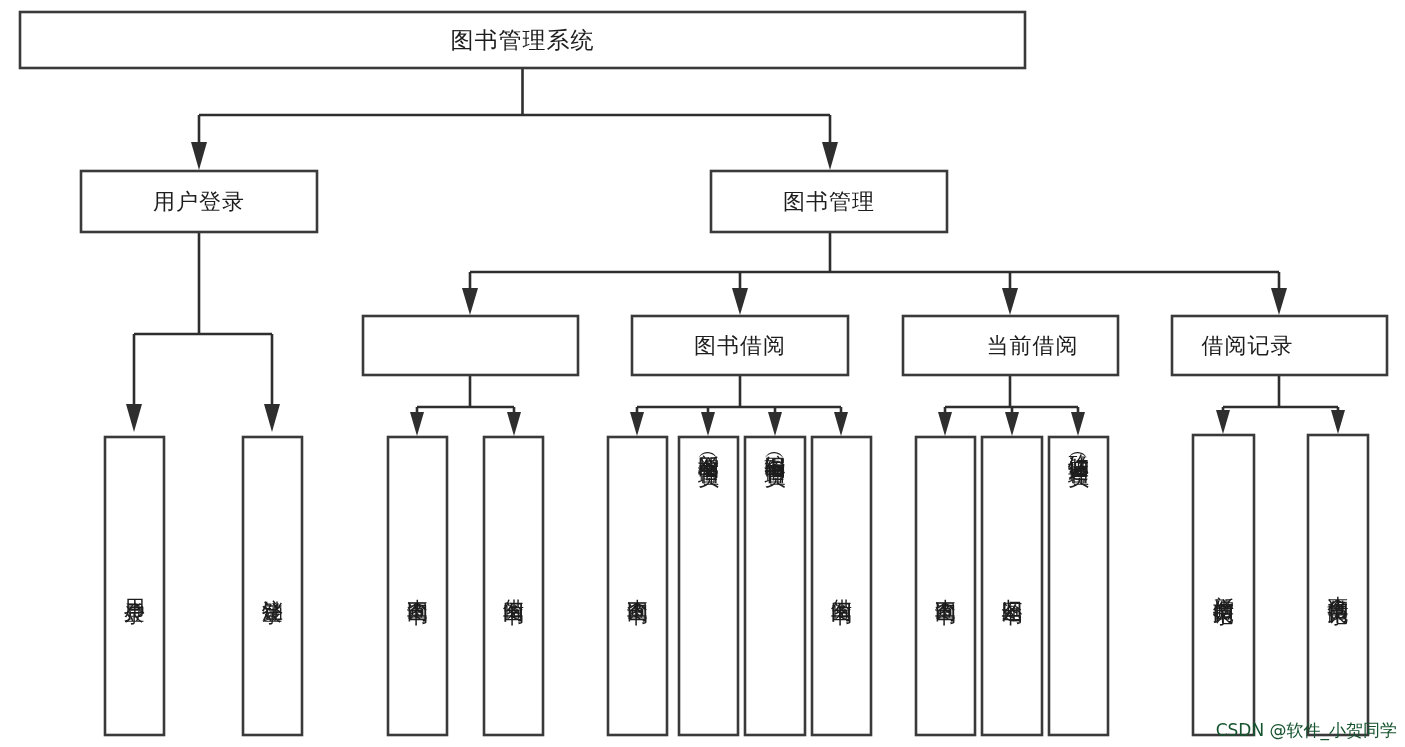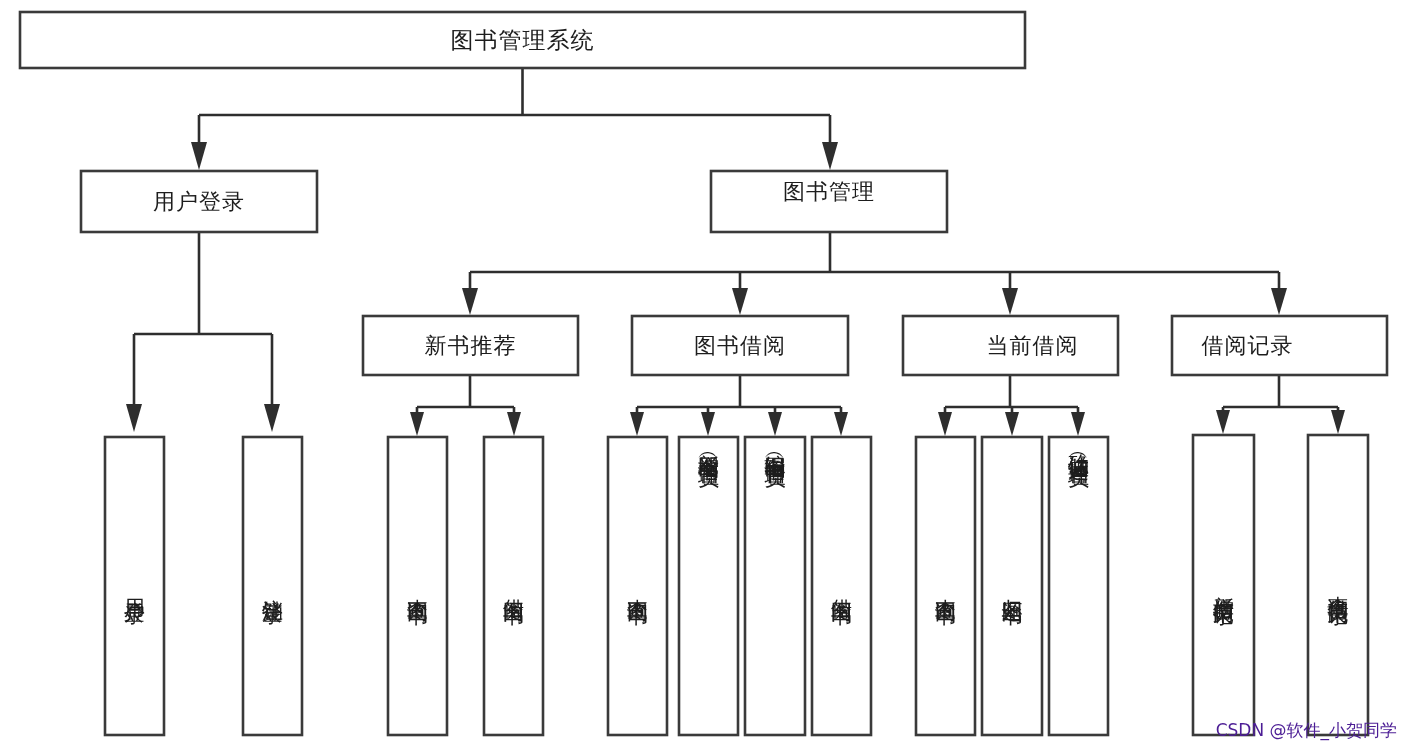--- a/index.html
+++ b/index.html
@@ -41,21 +41,21 @@
   .edge-arrow {
     fill: #2e2e2e;
     stroke: none;
   }
   .watermark {
     position: absolute;
     right: 8px;
     bottom: 4px;
     font-family: "DejaVu Sans", "Liberation Sans", sans-serif;
     font-size: 17px;
-    color: #4c1d95;
+    color: #14532d;
     white-space: nowrap;
     pointer-events: none;
   }
   .vtext-wrap {
     position: absolute;
     display: flex;
     align-items: center;
     justify-content: center;
     pointer-events: none;
   }
@@ -197,27 +197,24 @@
     <rect class="node-rect" x="1308" y="435" width="60" height="300"></rect>
   </svg>
 
   <div class="htext-wrap" style="left:20px; top:12px; width:1005px; height:56px;">
     <span class="htext" style="font-size:23px;">图书管理系统</span>
   </div>
 
   <div class="htext-wrap" style="left:81px; top:171px; width:236px; height:61px;">
     <span class="htext">用户登录</span>
   </div>
-  <div class="htext-wrap" style="left:711px; top:161px; width:236px; height:61px;">
+  <div class="htext-wrap" style="left:711px; top:171px; width:236px; height:61px;">
     <span class="htext">图书管理</span>
   </div>
 
-  <div class="htext-wrap" style="left:363px; top:316px; width:215px; height:59px;">
-    <span class="htext">新书推荐</span>
-  </div>
   <div class="htext-wrap" style="left:632px; top:316px; width:216px; height:59px;">
     <span class="htext">图书借阅</span>
   </div>
   <div class="htext-wrap" style="left:903px; top:316px; width:215px; height:59px;padding-left:22px;">
     <span class="htext">当前借阅</span>
   </div>
   <div class="htext-wrap" style="left:1140px; top:316px; width:215px; height:59px;">
     <span class="htext">借阅记录</span>
   </div>
 

